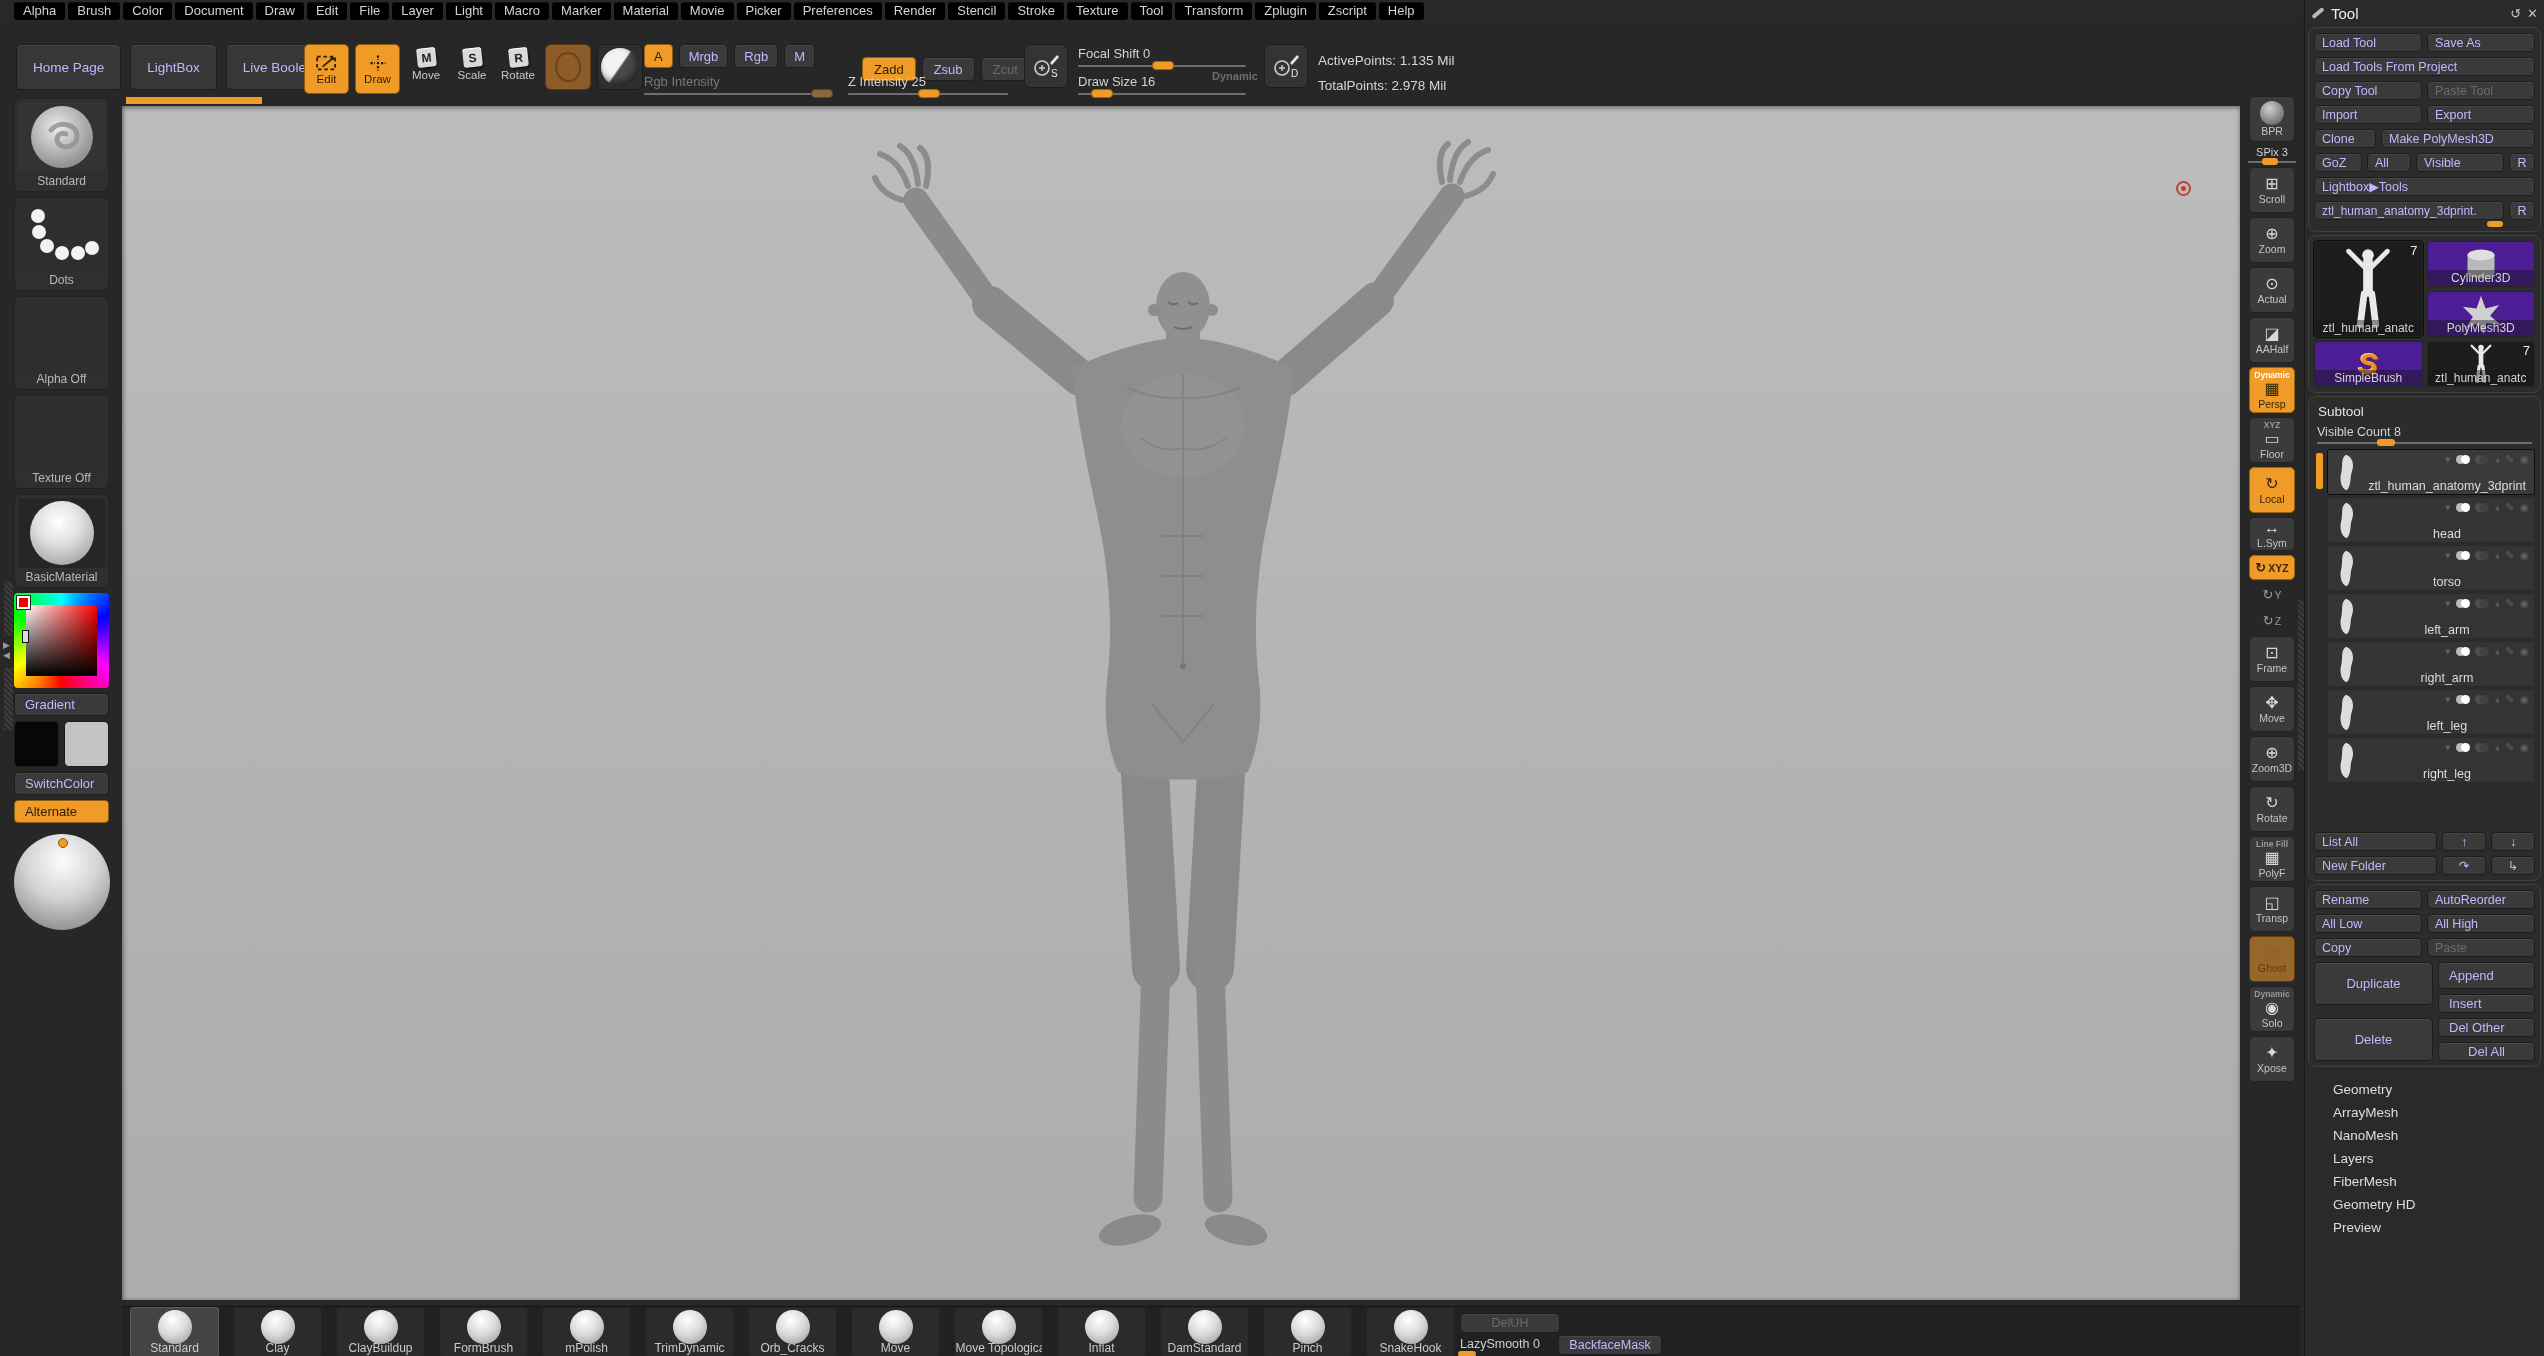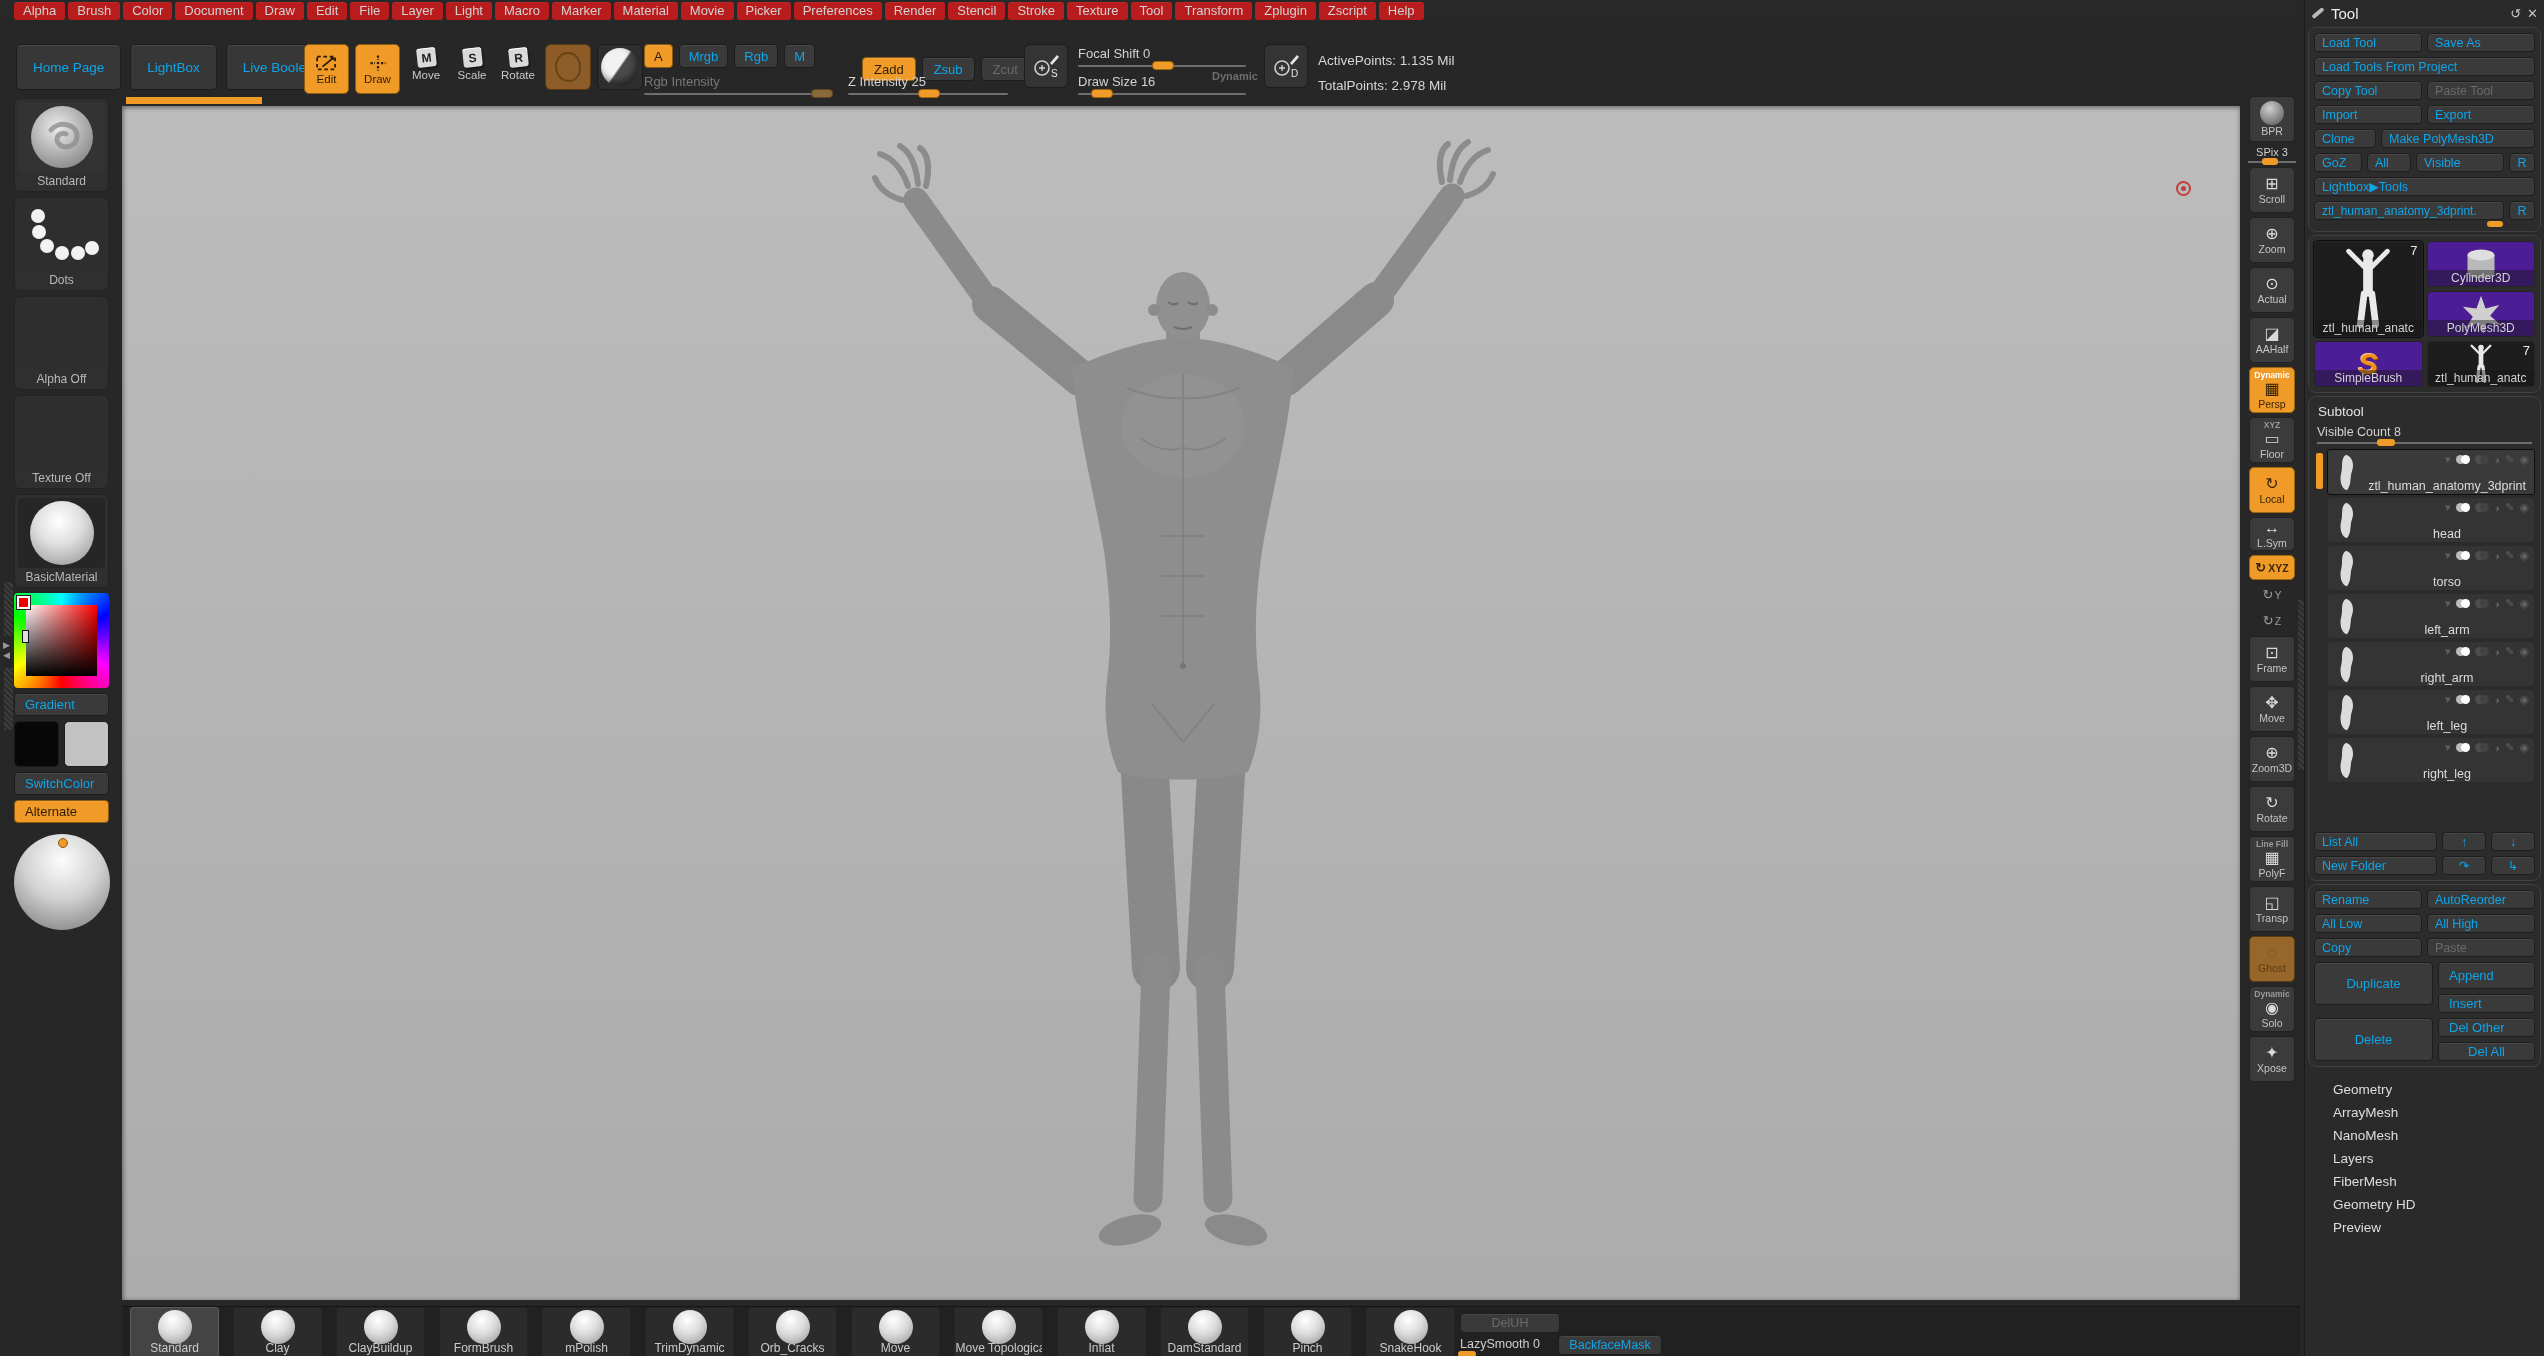--- a/index.html
+++ b/index.html
@@ -6,24 +6,24 @@
   html,body { background:#1a1a1a; }
   #app {
     position:relative; width:2544px; height:1356px; overflow:hidden;
     background:#272727; font-family:"Liberation Sans", sans-serif;
     color:#c8c8c8; font-size:13px; -webkit-font-smoothing:antialiased;
   }
   
   .menubar { position:absolute; left:0; top:0; width:2300px; height:21px;
     display:flex; align-items:center; padding-left:14px; gap:3px; background:#282828; }
   .menu-item { padding:1px 9px 2px; color:#d2d2d2; font-size:13px; border-radius:3px;
-    background:#b91c1c; box-shadow:inset 0 1px 0 rgba(255,255,255,.05); cursor:default; white-space:nowrap; }
+    background:#000000; box-shadow:inset 0 1px 0 rgba(255,255,255,.05); cursor:default; white-space:nowrap; }
   
   .toolbar { position:absolute; left:0; top:21px; width:2300px; height:85px; background:#272727; }
-  .btn { background:#3a3a3a; border:1px solid #1d1d1d; border-radius:4px; color:#0ea5e9;
+  .btn { background:#3a3a3a; border:1px solid #1d1d1d; border-radius:4px; color:#c4b5fd;
     font-size:13px; padding:2px 10px; box-shadow:inset 0 1px 0 rgba(255,255,255,.07);
     display:inline-flex; align-items:center; justify-content:center; white-space:nowrap; }
   .btn[data-state="dim"] { color:#6a6a6a; }
   .btn[data-state="active"] { background:#f09a28; border-color:#8a5c12; color:#2c1d04; }
   .nav-group { position:absolute; left:16px; top:23px; display:flex; gap:9px; }
   .nav-group .btn { height:46px; padding:0 16px; font-size:13.5px; background:#373737; }
   .tool-sq { position:absolute; width:45px; height:50px; border-radius:5px; display:flex;
     flex-direction:column; align-items:center; justify-content:center; gap:1px; font-size:11.5px; }
   .tool-sq.orange { background:#f09a28; border:1px solid #8a5c12; color:#2c1d04; }
   .ghosted { position:absolute; width:40px; display:flex; flex-direction:column; align-items:center; gap:2px;

